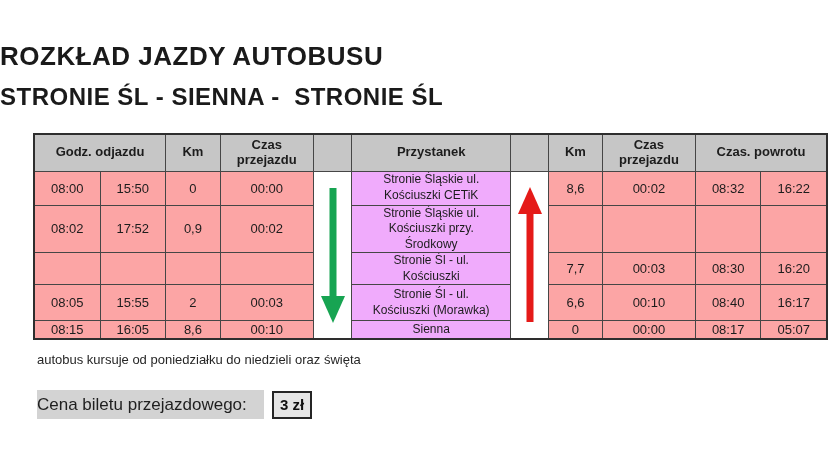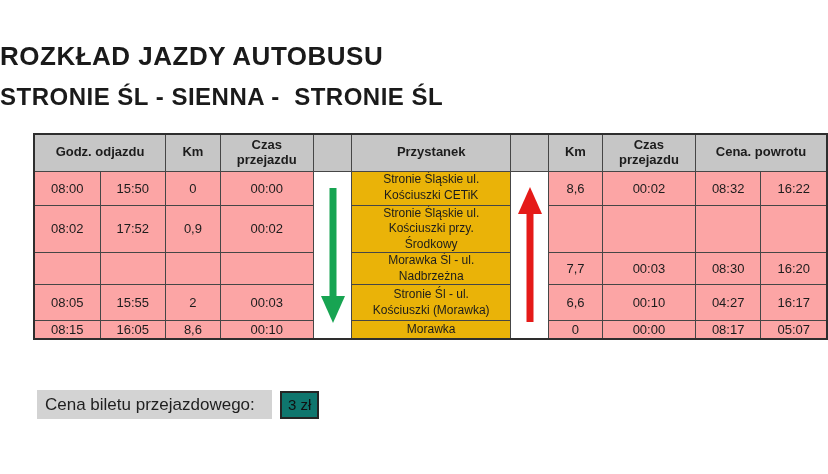--- a/index.html
+++ b/index.html
@@ -42,21 +42,21 @@
     overflow: hidden;
   }
   .timetable th {
     background: #c6c6c6;
     font-size: 13px;
     font-weight: bold;
     line-height: 1.15;
   }
   .timetable td { font-size: 13px; background: #fca5a5; }
   .timetable td.stop {
-    background: #eab308;
+    background: #f0abfc;
     font-size: 12px;
     line-height: 1.3;
   }
   .timetable td.arrowcell { background: #ffffff; padding: 0; }
   tr.hdr  { height: 37px; }
   tr.rh1  { height: 34px; }
   tr.rh2  { height: 41px; }
   tr.rh3  { height: 19px; }
   tr.rh4  { height: 36px; }
   tr.rh5  { height: 18px; }
@@ -72,30 +72,29 @@
     left: 37px; top: 390px;
     display: flex;
     align-items: center;
   }
   .price-label {
     display: inline-block;
     background: #d3d3d3;
     width: 227px;
     height: 29px;
     line-height: 29px;
-    padding-left: 8px;
     font-size: 17px;
     color: #1f1f1f;
   }
   .price-value {
     display: inline-block;
     margin-left: 8px;
-    background: #0f766e;
+    background: #e5e5e5;
     border: 2px solid #252525;
-    font-weight: normal;
+    font-weight: bold;
     font-size: 15px;
     height: 24px;
     line-height: 24px;
     padding: 0 6px;
     color: #111111;
   }
 </style>
 </head>
 <body>
 
@@ -121,21 +120,21 @@
     <thead>
       <tr class="hdr">
         <th colspan="2">Godz. odjazdu</th>
         <th>Km</th>
         <th>Czas przejazdu</th>
         <th></th>
         <th>Przystanek</th>
         <th></th>
         <th>Km</th>
         <th>Czas przejazdu</th>
-        <th colspan="2">Cena. powrotu</th>
+        <th colspan="2">Czas. powrotu</th>
       </tr>
     </thead>
     <tbody>
       <tr class="rh1">
         <td>08:00</td>
         <td>15:50</td>
         <td>0</td>
         <td>00:00</td>
         <td class="arrowcell" rowspan="5">
           <svg class="arrow-svg" width="26" height="140" viewBox="0 0 26 140">
@@ -168,50 +167,51 @@
         <td></td>
         <td></td>
         <td></td>
         <td></td>
       </tr>
       <tr class="rh3">
         <td></td>
         <td></td>
         <td></td>
         <td></td>
-        <td class="stop">Morawka Śl - ul. Nadbrzeżna</td>
+        <td class="stop">Stronie Śl - ul. Kościuszki</td>
         <td>7,7</td>
         <td>00:03</td>
         <td>08:30</td>
         <td>16:20</td>
       </tr>
       <tr class="rh4">
         <td>08:05</td>
         <td>15:55</td>
         <td>2</td>
         <td>00:03</td>
         <td class="stop">Stronie Śl - ul. Kościuszki (Morawka)</td>
         <td>6,6</td>
         <td>00:10</td>
-        <td>04:27</td>
+        <td>08:40</td>
         <td>16:17</td>
       </tr>
       <tr class="rh5">
         <td>08:15</td>
         <td>16:05</td>
         <td>8,6</td>
         <td>00:10</td>
-        <td class="stop">Morawka</td>
+        <td class="stop">Sienna</td>
         <td>0</td>
         <td>00:00</td>
         <td>08:17</td>
         <td>05:07</td>
       </tr>
     </tbody>
   </table>
 
+  <div class="note">autobus kursuje od poniedziałku do niedzieli oraz święta</div>
 
   <div class="price-row">
     <span class="price-label">Cena biletu przejazdowego:</span>
     <span class="price-value">3 zł</span>
   </div>
 
 </div>
 
 </body></html>

